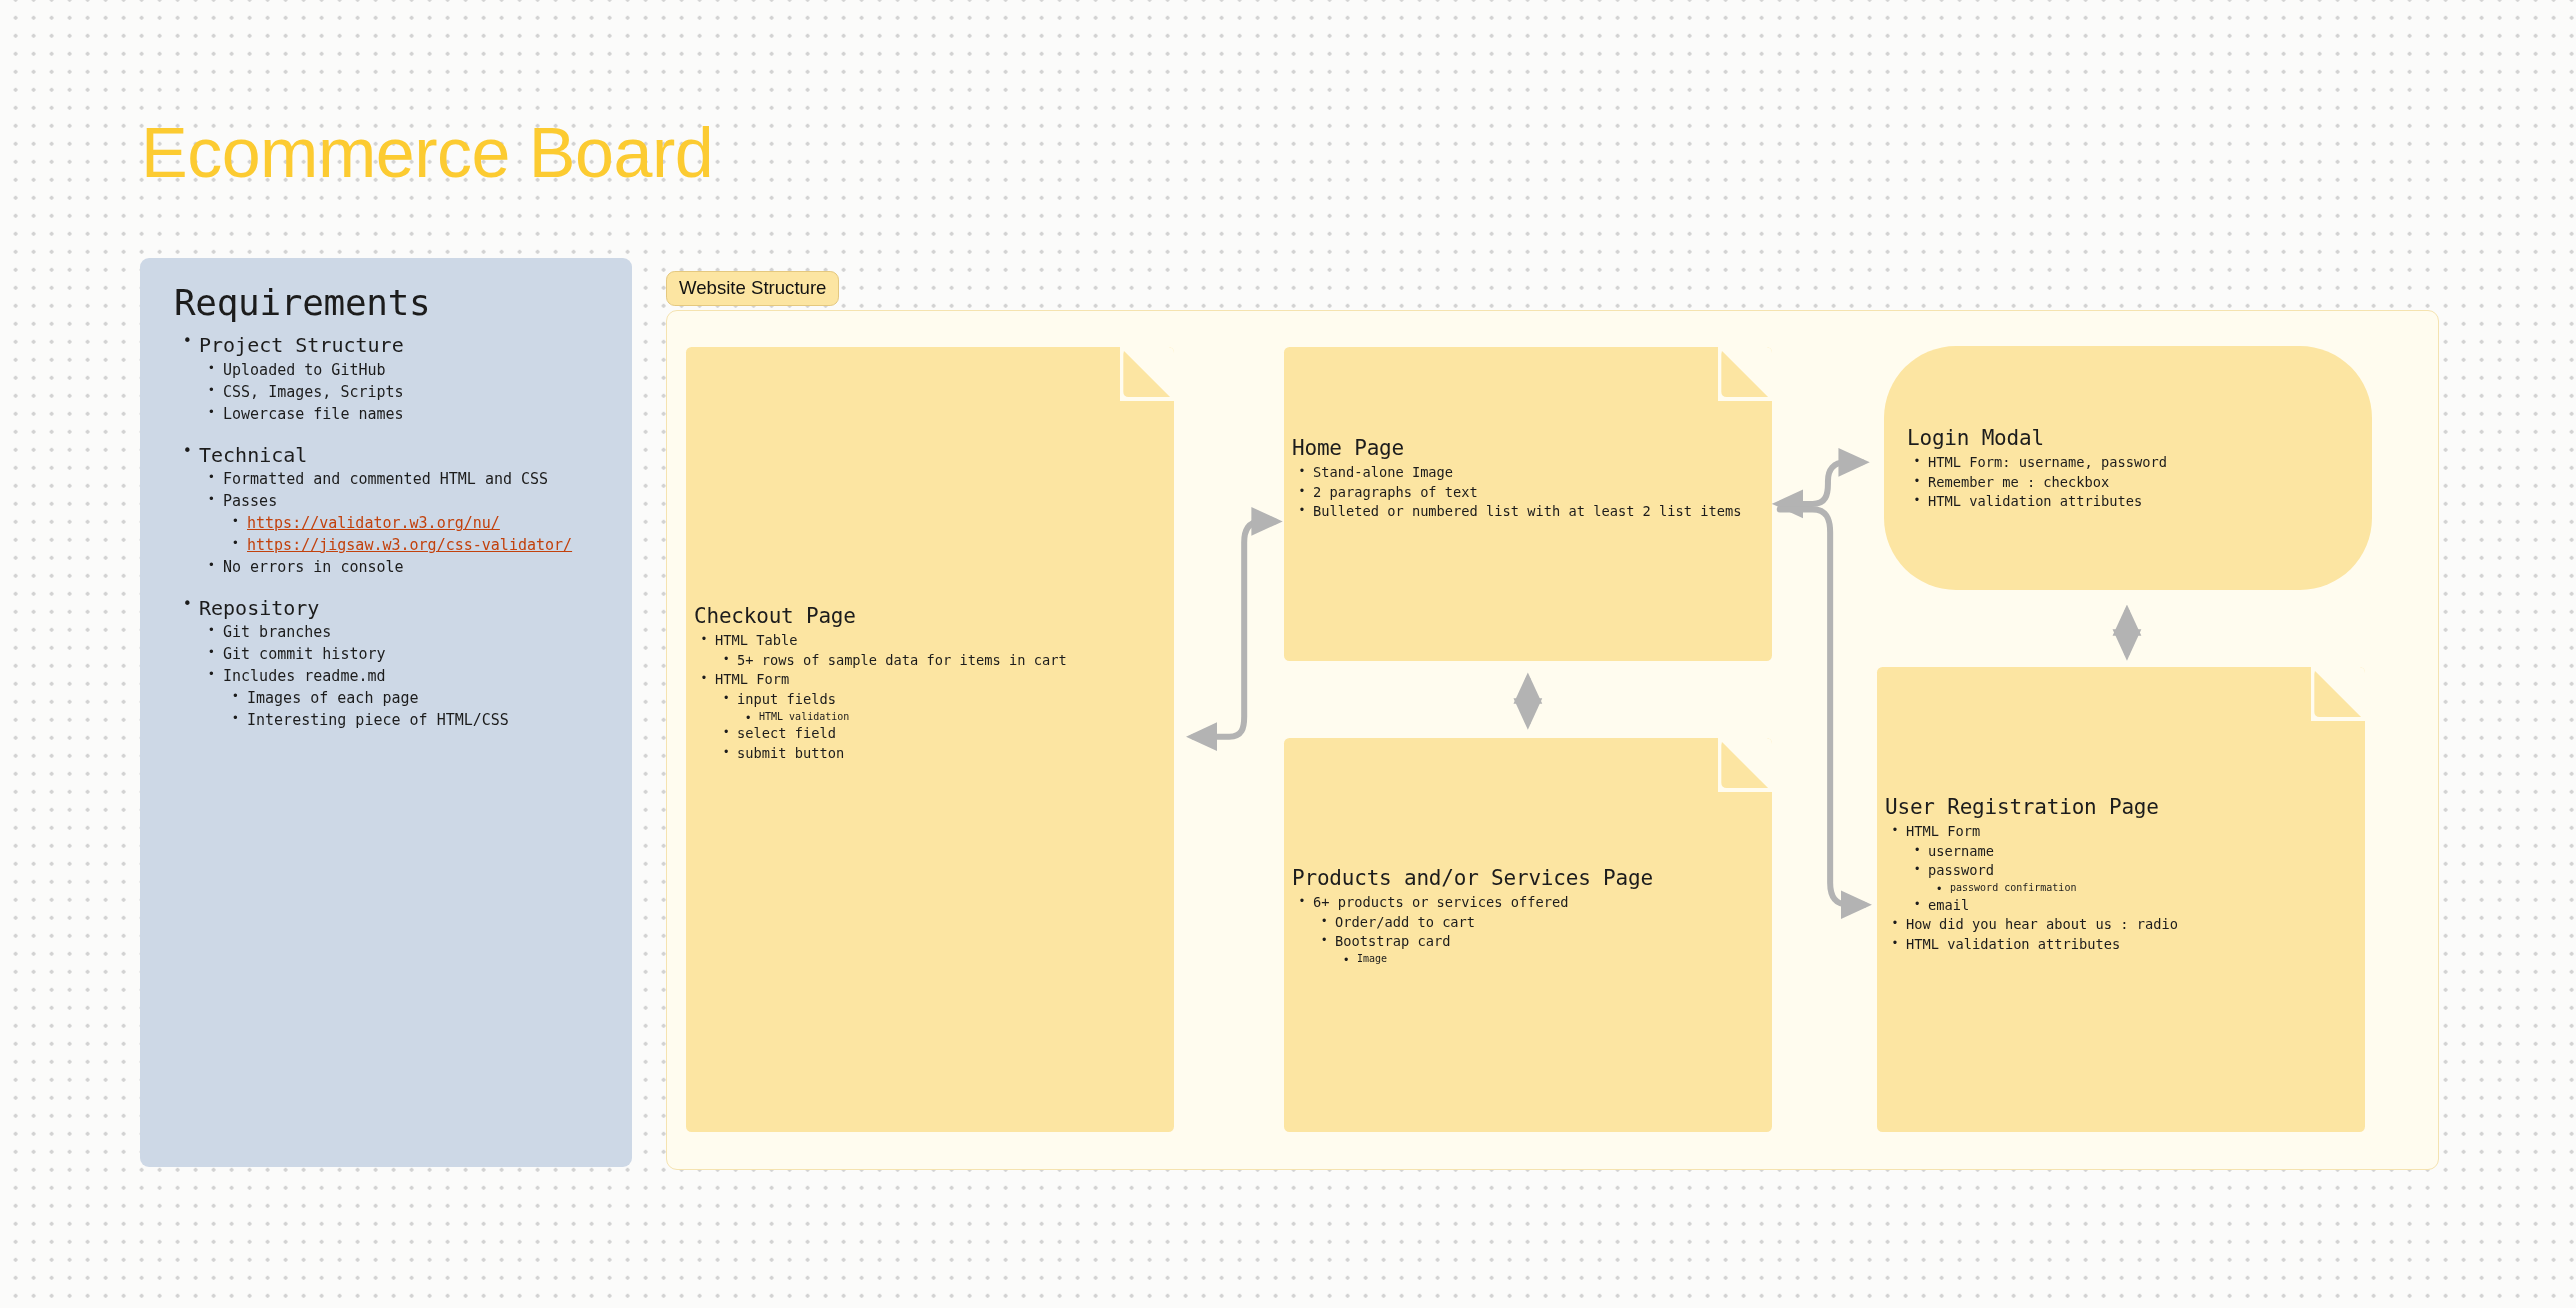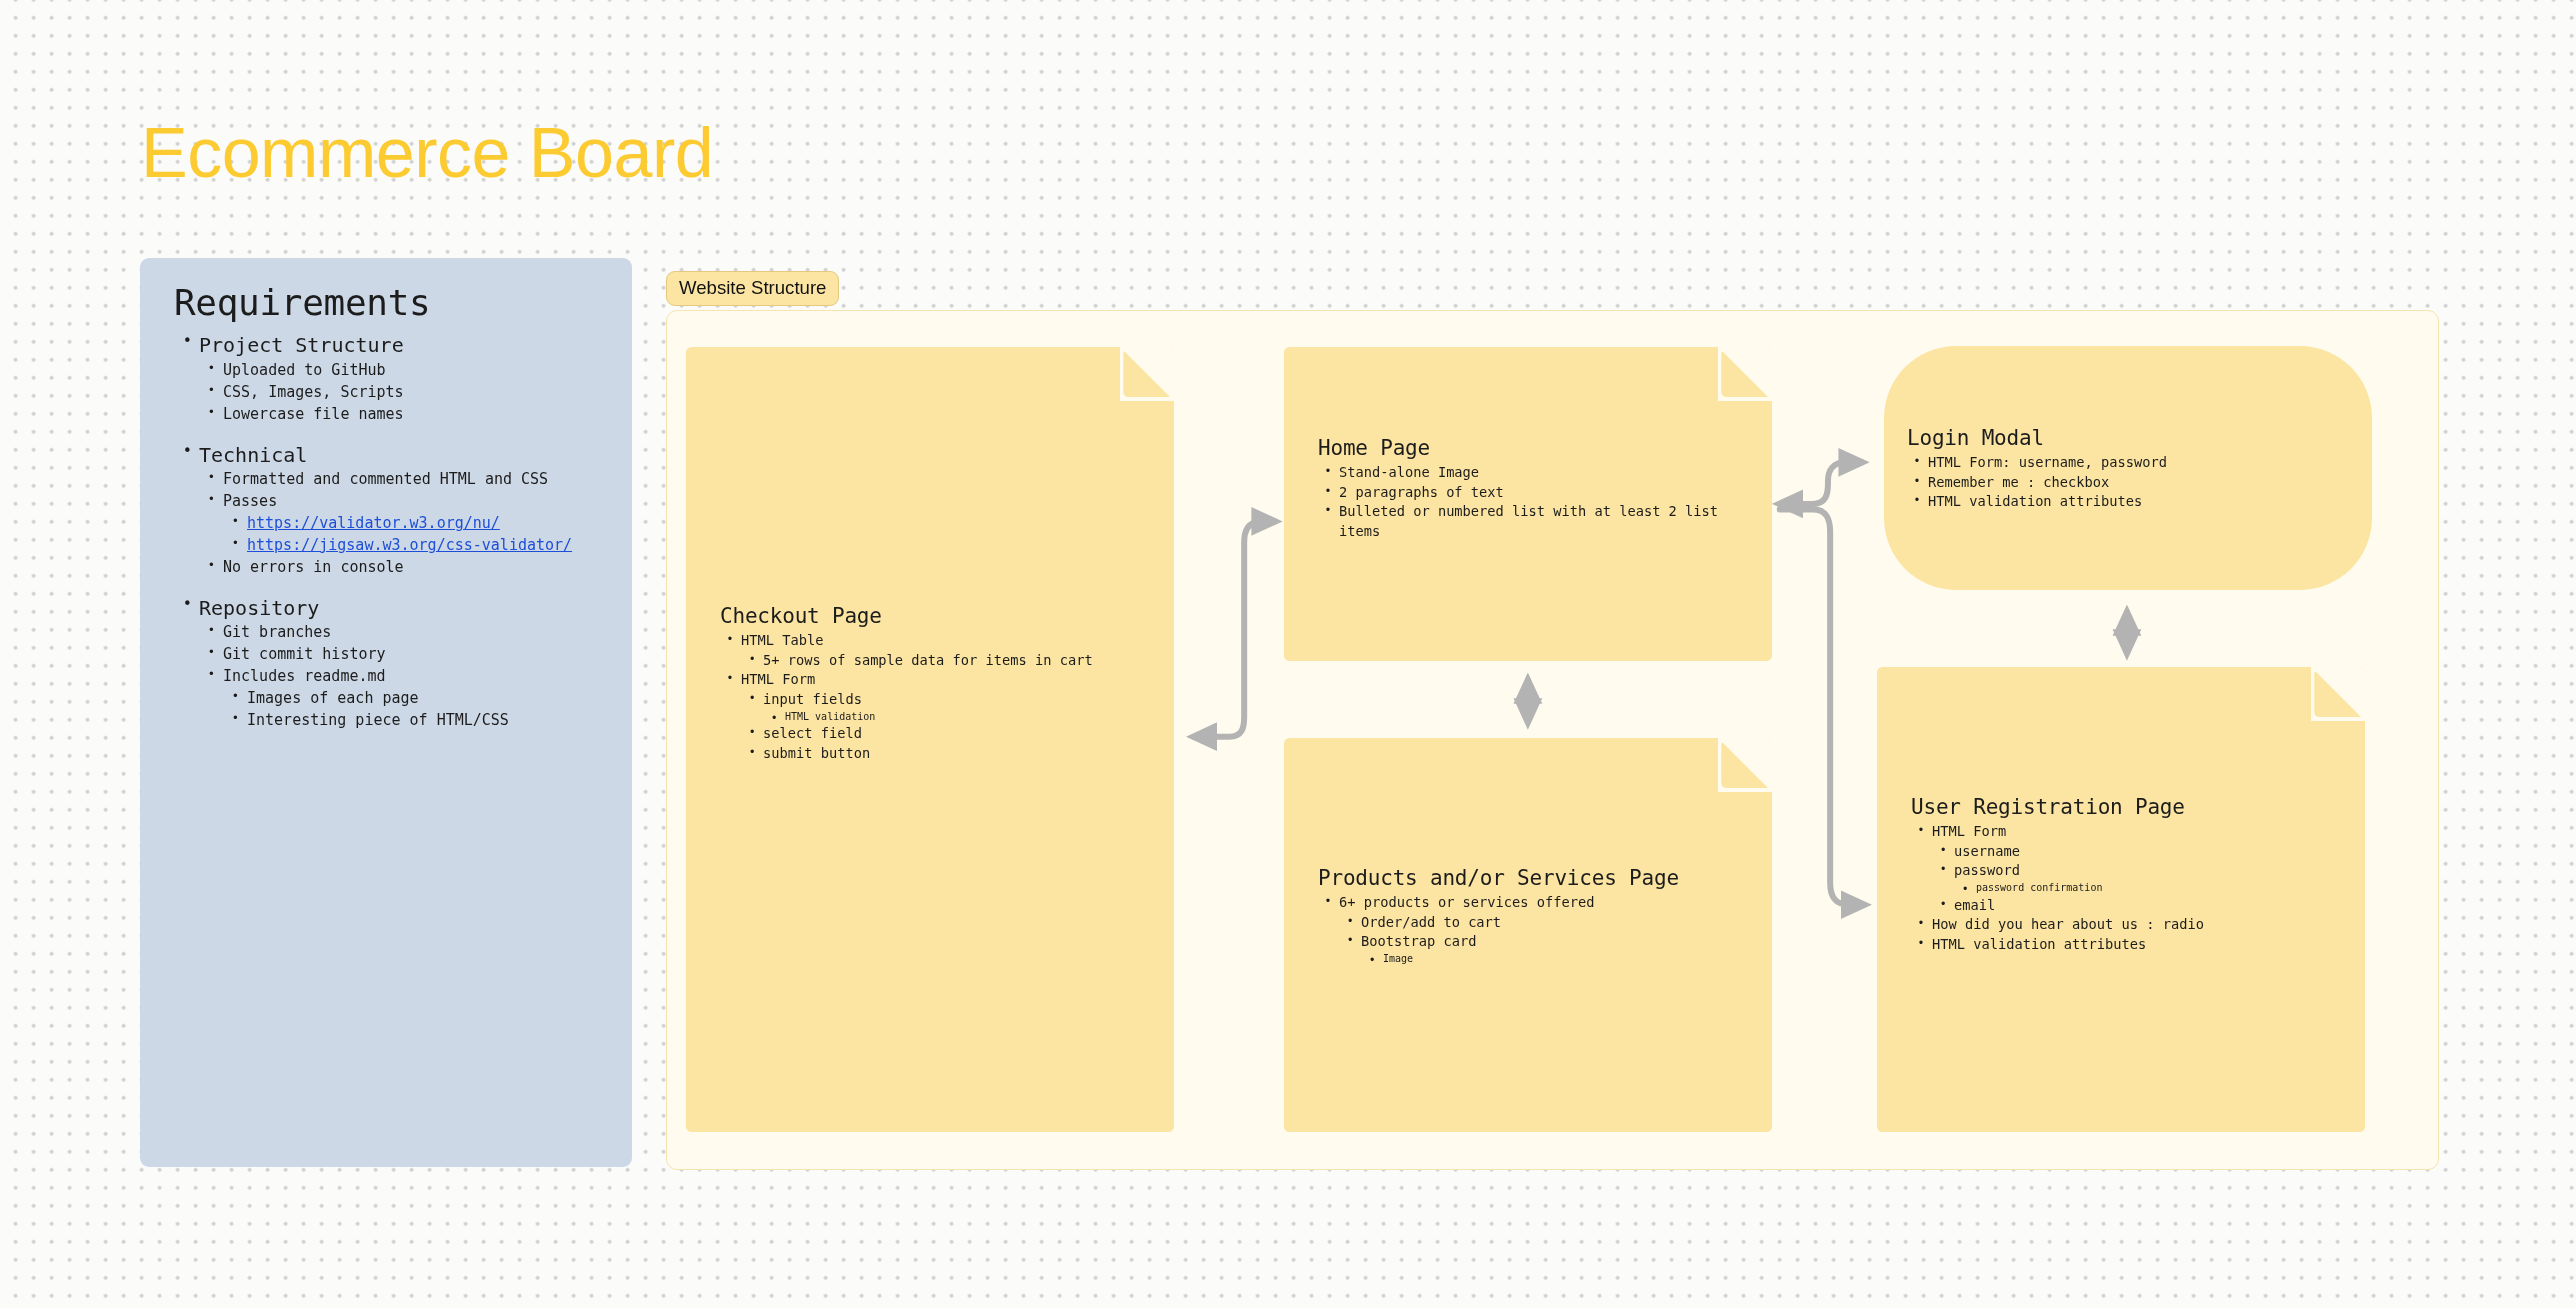--- a/index.html
+++ b/index.html
@@ -88,21 +88,21 @@
     color: #1c1c1c;
     display: block;
   }
   .lvl3 > .txt::before {
     content: "\2022";
     position: absolute;
     left: 8.8px;
     font-size: 12px;
   }
   .group-gap { margin-top: 15.3px; }
-  .req-link { text-decoration: underline; color: #1d4ed8; }
+  .req-link { text-decoration: underline; color: #c2410c; }
 
   
   #structure-badge {
     position: absolute;
     left: 666px;
     top: 271px;
     background: #FCE5A2;
     border: 1.1px solid #e4c87f;
     border-radius: 8.8px;
     padding: 5px 12px 6px 12px;
@@ -159,21 +159,21 @@
     left: 3.3px;
     top: 3.3px;
     width: 47px;
     height: 47px;
     background: #FCE5A2;
     border-top-left-radius: 4.4px;
     border-bottom-left-radius: 5.5px;
     clip-path: polygon(0 0, 100% 100%, 0 100%);
   }
 
-  .card-body { position: absolute; left: 0; right: 0; padding: 0 34px; }
+  .card-body { position: absolute; left: 0; right: 0; padding: 0 8px; }
 
   .card-title {
     font-size: 21px;
     color: #1c1c1c;
     line-height: 1.28;
     margin-bottom: 1.1px;
     white-space: nowrap;
     letter-spacing: -0.2px;
   }
   ul.card-list { list-style: none; }

